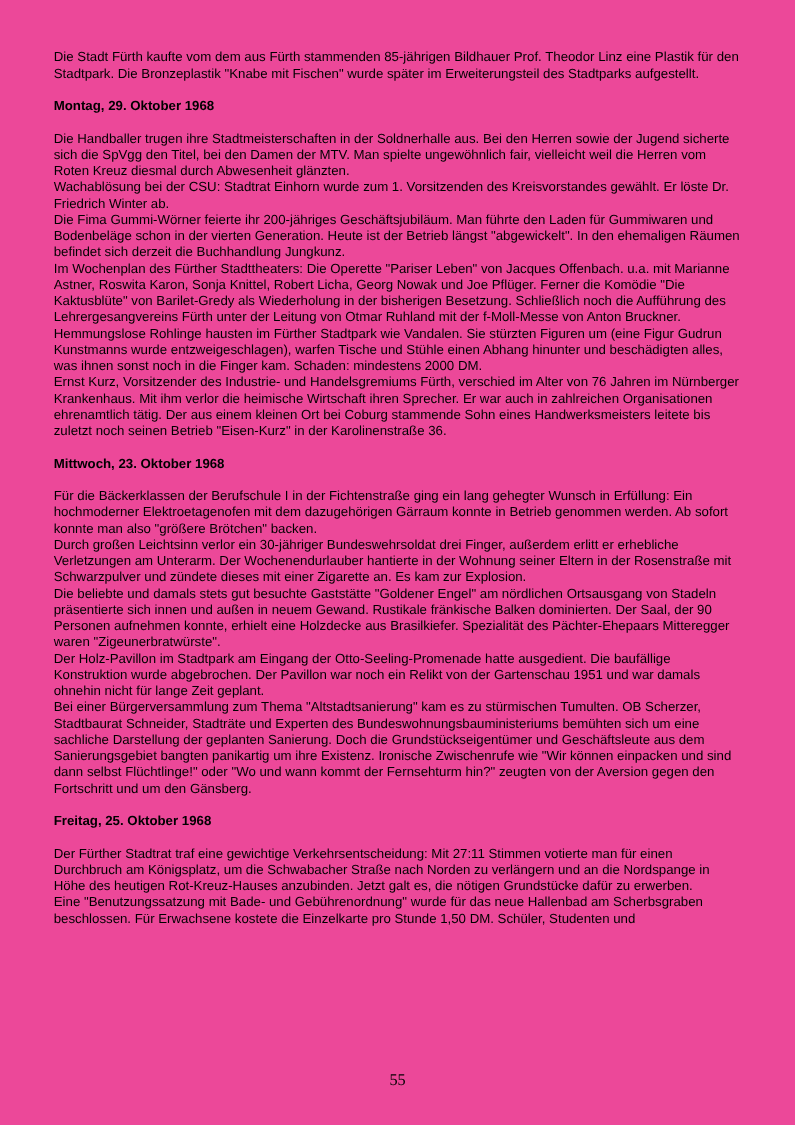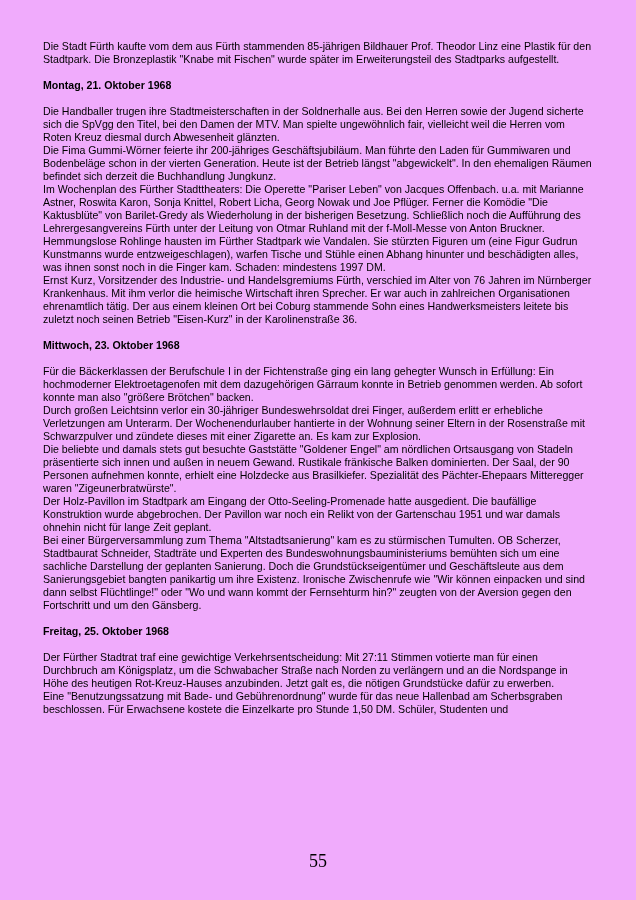--- a/index.html
+++ b/index.html
@@ -12,21 +12,21 @@
     height: 900px;
     font-family: "Liberation Sans", "DejaVu Sans", sans-serif;
     color: #000000;
   }
   .page {
     position: relative;
     box-sizing: border-box;
     width: 636px;
     height: 900px;
     padding: 40px 43px 0 43px;
-    background: #f0abfc;
+    background: #ec4899;
     overflow: hidden;
   }
   .content {
     font-size: 10.6px;
     line-height: 13px;
     text-align: left;
   }
   .para {
     margin: 0;
   }
@@ -36,34 +36,35 @@
     font-weight: bold;
     margin: 13px 0 13px 0;
   }
   .page-number {
     position: absolute;
     bottom: 28px;
     left: 0;
     width: 100%;
     text-align: center;
     font-family: "Liberation Serif", "DejaVu Serif", serif;
-    font-size: 18px;
+    font-size: 13px;
   }
 </style>
 </head>
 <body>
 
 <div class="page">
   <div class="content" id="content">
       <p class="para">Die Stadt Fürth kaufte vom dem aus Fürth stammenden 85-jährigen Bildhauer Prof. Theodor Linz eine Plastik für den Stadtpark. Die Bronzeplastik "Knabe mit Fischen" wurde später im Erweiterungsteil des Stadtparks aufgestellt.</p>
-      <h2 class="date-heading">Montag, 21. Oktober 1968</h2>
+      <h2 class="date-heading">Montag, 29. Oktober 1968</h2>
       <p class="para">Die Handballer trugen ihre Stadtmeisterschaften in der Soldnerhalle aus. Bei den Herren sowie der Jugend sicherte sich die SpVgg den Titel, bei den Damen der MTV. Man spielte ungewöhnlich fair, vielleicht weil die Herren vom Roten Kreuz diesmal durch Abwesenheit glänzten.</p>
+      <p class="para">Wachablösung bei der CSU: Stadtrat Einhorn wurde zum 1. Vorsitzenden des Kreisvorstandes gewählt. Er löste Dr. Friedrich Winter ab.</p>
       <p class="para">Die Fima Gummi-Wörner feierte ihr 200-jähriges Geschäftsjubiläum. Man führte den Laden für Gummiwaren und Bodenbeläge schon in der vierten Generation. Heute ist der Betrieb längst "abgewickelt". In den ehemaligen Räumen befindet sich derzeit die Buchhandlung Jungkunz.</p>
       <p class="para">Im Wochenplan des Fürther Stadttheaters: Die Operette "Pariser Leben" von Jacques Offenbach. u.a. mit Marianne Astner, Roswita Karon, Sonja Knittel, Robert Licha, Georg Nowak und Joe Pflüger. Ferner die Komödie "Die Kaktusblüte" von Barilet-Gredy als Wiederholung in der bisherigen Besetzung. Schließlich noch die Aufführung des Lehrergesangvereins Fürth unter der Leitung von Otmar Ruhland mit der f-Moll-Messe von Anton Bruckner.</p>
-      <p class="para">Hemmungslose Rohlinge hausten im Fürther Stadtpark wie Vandalen. Sie stürzten Figuren um (eine Figur Gudrun Kunstmanns wurde entzweigeschlagen), warfen Tische und Stühle einen Abhang hinunter und beschädigten alles, was ihnen sonst noch in die Finger kam. Schaden: mindestens 1997 DM.</p>
+      <p class="para">Hemmungslose Rohlinge hausten im Fürther Stadtpark wie Vandalen. Sie stürzten Figuren um (eine Figur Gudrun Kunstmanns wurde entzweigeschlagen), warfen Tische und Stühle einen Abhang hinunter und beschädigten alles, was ihnen sonst noch in die Finger kam. Schaden: mindestens 2000 DM.</p>
       <p class="para">Ernst Kurz, Vorsitzender des Industrie- und Handelsgremiums Fürth, verschied im Alter von 76 Jahren im Nürnberger Krankenhaus. Mit ihm verlor die heimische Wirtschaft ihren Sprecher. Er war auch in zahlreichen Organisationen ehrenamtlich tätig. Der aus einem kleinen Ort bei Coburg stammende Sohn eines Handwerksmeisters leitete bis zuletzt noch seinen Betrieb "Eisen-Kurz" in der Karolinenstraße 36.</p>
       <h2 class="date-heading">Mittwoch, 23. Oktober 1968</h2>
       <p class="para">Für die Bäckerklassen der Berufschule I in der Fichtenstraße ging ein lang gehegter Wunsch in Erfüllung: Ein hochmoderner Elektroetagenofen mit dem dazugehörigen Gärraum konnte in Betrieb genommen werden. Ab sofort konnte man also "größere Brötchen" backen.</p>
       <p class="para">Durch großen Leichtsinn verlor ein 30-jähriger Bundeswehrsoldat drei Finger, außerdem erlitt er erhebliche Verletzungen am Unterarm. Der Wochenendurlauber hantierte in der Wohnung seiner Eltern in der Rosenstraße mit Schwarzpulver und zündete dieses mit einer Zigarette an. Es kam zur Explosion.</p>
       <p class="para">Die beliebte und damals stets gut besuchte Gaststätte "Goldener Engel" am nördlichen Ortsausgang von Stadeln präsentierte sich innen und außen in neuem Gewand. Rustikale fränkische Balken dominierten. Der Saal, der 90 Personen aufnehmen konnte, erhielt eine Holzdecke aus Brasilkiefer. Spezialität des Pächter-Ehepaars Mitteregger waren "Zigeunerbratwürste".</p>
       <p class="para">Der Holz-Pavillon im Stadtpark am Eingang der Otto-Seeling-Promenade hatte ausgedient. Die baufällige Konstruktion wurde abgebrochen. Der Pavillon war noch ein Relikt von der Gartenschau 1951 und war damals ohnehin nicht für lange Zeit geplant.</p>
       <p class="para">Bei einer Bürgerversammlung zum Thema "Altstadtsanierung" kam es zu stürmischen Tumulten. OB Scherzer, Stadtbaurat Schneider, Stadträte und Experten des Bundeswohnungsbauministeriums bemühten sich um eine sachliche Darstellung der geplanten Sanierung. Doch die Grundstückseigentümer und Geschäftsleute aus dem Sanierungsgebiet bangten panikartig um ihre Existenz. Ironische Zwischenrufe wie "Wir können einpacken und sind dann selbst Flüchtlinge!" oder "Wo und wann kommt der Fernsehturm hin?" zeugten von der Aversion gegen den Fortschritt und um den Gänsberg.</p>
       <h2 class="date-heading">Freitag, 25. Oktober 1968</h2>
       <p class="para">Der Fürther Stadtrat traf eine gewichtige Verkehrsentscheidung: Mit 27:11 Stimmen votierte man für einen Durchbruch am Königsplatz, um die Schwabacher Straße nach Norden zu verlängern und an die Nordspange in Höhe des heutigen Rot-Kreuz-Hauses anzubinden. Jetzt galt es, die nötigen Grundstücke dafür zu erwerben.</p>
       <p class="para">Eine "Benutzungssatzung mit Bade- und Gebührenordnung" wurde für das neue Hallenbad am Scherbsgraben beschlossen. Für Erwachsene kostete die Einzelkarte pro Stunde 1,50 DM. Schüler, Studenten und</p>

